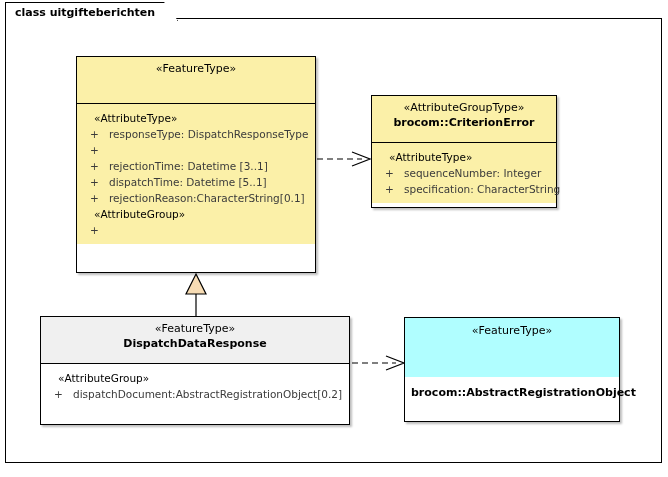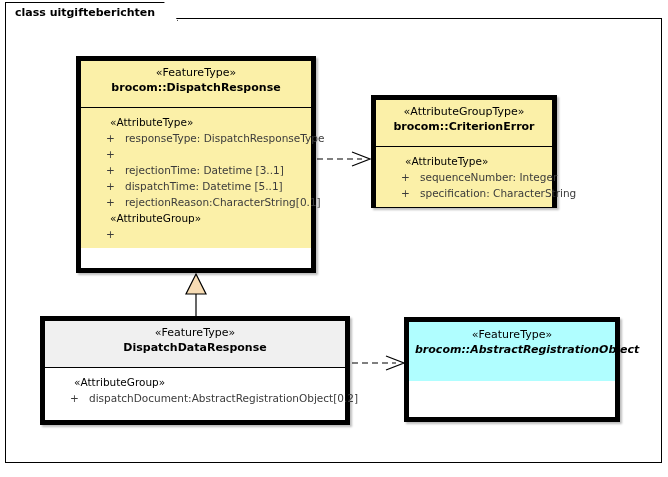--- a/index.html
+++ b/index.html
@@ -60,48 +60,48 @@
     top: 17px;
     width: 120px;
     height: 3px;
     background: #ffffff;
   }
 
   
   .node {
     position: absolute;
     box-sizing: border-box;
-    border: 5px solid #000000;
+    border: 1px solid #000000;
     box-shadow: 2px 2px 2px rgba(0,0,0,0.26);
   }
   .node-head {
     box-sizing: border-box;
     text-align: center;
     padding: 5px 6px 6px 6px;
     border-bottom: 1px solid #000000;
   }
   .node-body {
     box-sizing: border-box;
-    padding: 6px 4px 6px 20px;
+    padding: 6px 4px 6px 8px;
   }
   .stereotype {
     font-size: 11px;
     color: #000000;
     line-height: 14px;
     white-space: nowrap;
   }
   .node-name {
     font-size: 11px;
     font-weight: bold;
     color: #000000;
     line-height: 15px;
     white-space: nowrap;
   }
   .node-name.italic {
-    font-style: italic;
+    margin-top: 47px;
   }
   .group-label {
     font-size: 10.5px;
     color: #000000;
     line-height: 16px;
     padding-left: 9px;
     white-space: nowrap;
   }
   .attr {
     display: flex;
@@ -180,21 +180,20 @@
 
     <g>
       <line x1="352" y1="363" x2="396" y2="363" stroke="#000000" stroke-width="1.2" stroke-dasharray="6,4"></line>
       <polyline points="386,356 404,363 386,370" fill="none" stroke="#000000" stroke-width="1.2"></polyline>
     </g>
   </svg>
 
   <div class="node node-yellow" id="node-dispatch-response">
     <div class="node-head">
       <div class="stereotype">«FeatureType»</div>
-      <div class="node-name">brocom::DispatchResponse</div>
     </div>
     <div class="node-body">
       <div class="group-label">«AttributeType»</div>
 
       <div class="attr">
         <span class="attr-vis">+</span>
         <span class="attr-text">responseType: DispatchResponseType</span>
       </div>
       <div class="attr">
         <span class="attr-vis">+</span>

